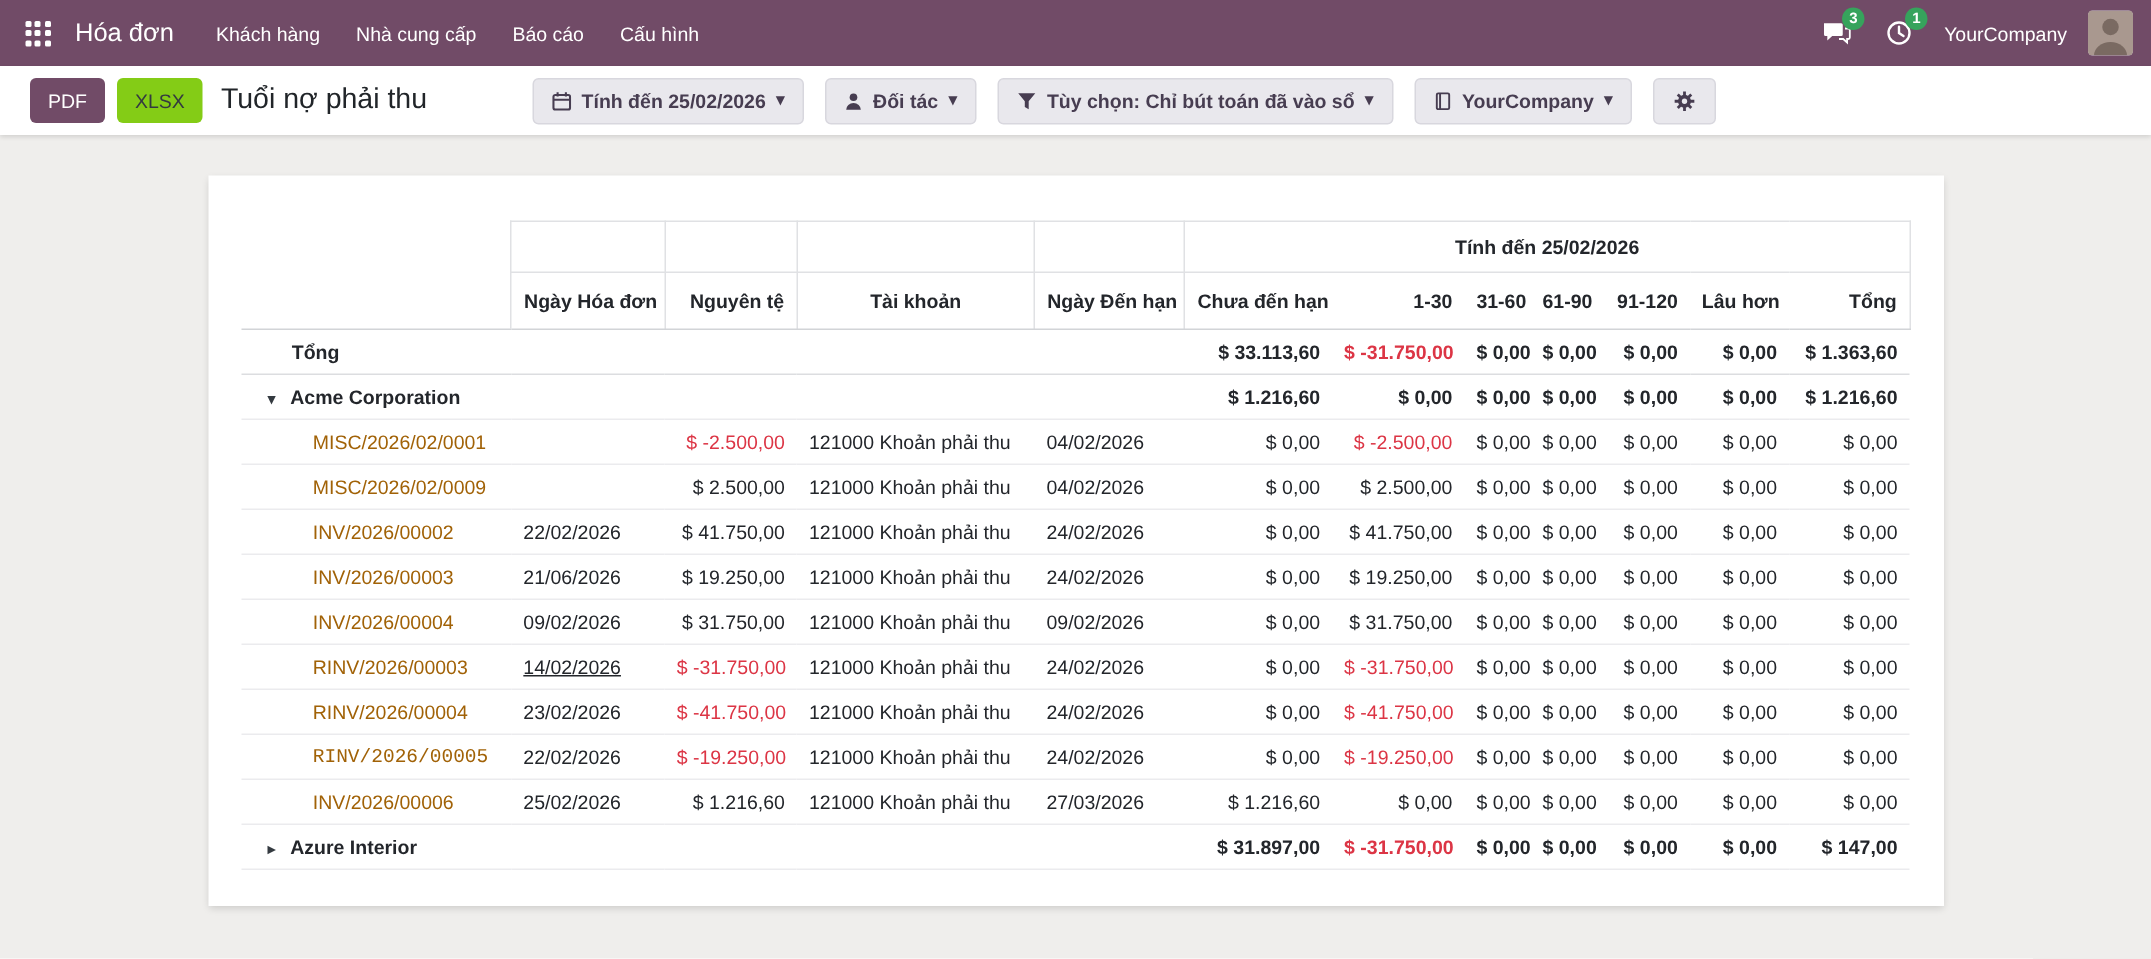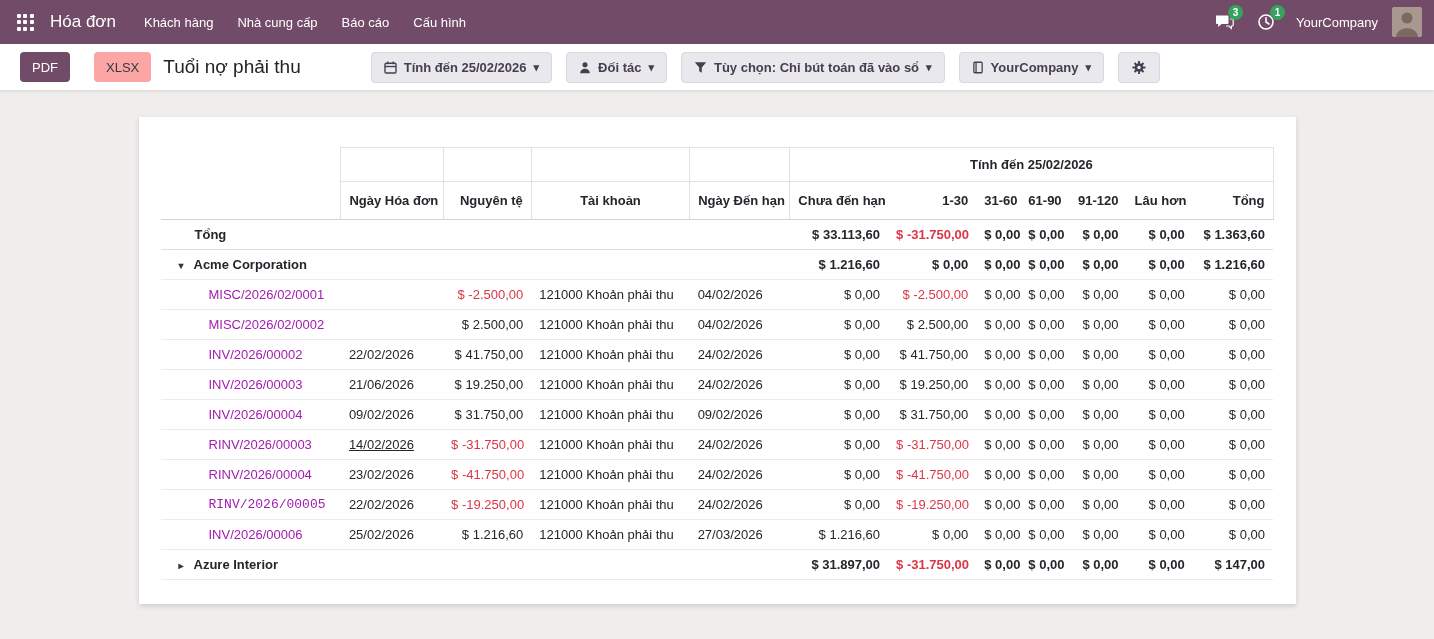--- a/index.html
+++ b/index.html
@@ -17,21 +17,21 @@
   .topbar-right { margin-left: auto; display: flex; align-items: center; gap: 10px; }
   .icon-btn { position: relative; width: 32px; height: 32px; display: flex; align-items: center; justify-content: center; cursor: pointer; }
   .badge { position: absolute; top: -1px; right: -3px; min-width: 15px; height: 15px; border-radius: 8px; background: #36a35c; color: #fff; font-size: 10px; font-weight: bold; display: flex; align-items: center; justify-content: center; padding: 0 3px; }
   .company-name { font-size: 13px; margin: 0 4px; cursor: pointer; white-space: nowrap; }
   .avatar { width: 30px; height: 30px; border-radius: 3px; overflow: hidden; background: #cdc5cf; cursor: pointer; display:flex; align-items:flex-end; justify-content:center; }
 
   
   .control-panel { height: 46px; background: #fff; display: flex; align-items: center; padding: 0 20px; box-shadow: 0 1px 3px rgba(0,0,0,.12); position: relative; z-index: 2; }
   .btn { height: 30px; padding: 0 12px; border-radius: 4px; font-size: 13px; font-weight: 500; border: none; cursor: pointer; font-family: inherit; }
   .btn-primary { background: #714B67; color: #fff; }
-  .btn-secondary { background: #fca5a5; color: #343a40; margin-left: 24px; }
+  .btn-secondary { background: #84cc16; color: #343a40; margin-left: 8px; }
   .page-title { font-size: 19px; font-weight: 400; color: #212529; margin-left: 12px; white-space: nowrap; }
   .filters { display: flex; align-items: center; gap: 14px; margin-left: 70px; }
   .filter-btn { height: 31px; display: inline-flex; align-items: center; gap: 7px; padding: 0 12px; background: #e9e8ed; border: 1px solid #d8d7de; border-radius: 4px; font-size: 13px; font-weight: 600; color: #473d51; cursor: pointer; font-family: inherit; white-space: nowrap; }
   .filter-btn svg { flex: 0 0 auto; }
   .caret { font-size: 11px; line-height: 1; }
 
   
   .content { height: 549px; overflow: hidden; }
   .sheet { width: 1157px; min-height: 486px; margin: 27px auto 0; background: #fff; box-shadow: 0 2px 5px rgba(0,0,0,.15); padding: 30px 22px 24px; }
 
@@ -48,21 +48,21 @@
   thead tr.header-row th.br { border-right: 1px solid #e0e1e4; }
   .al { text-align: left; } .ac { text-align: center; } .ar { text-align: right; }
 
   tbody td { height: 30px; padding: 0 8px; border-bottom: 1px solid #ebebee; color: #23262b; }
   tr.total td { font-weight: bold; border-bottom: 1px solid #dcdde0; }
   tr.group td { font-weight: bold; }
   td.lc-total { padding-left: 34px; }
   td.lc-group { padding-left: 18px; }
   td.lc-line  { padding-left: 48px; }
   .row-caret { display: inline-block; width: 15px; font-size: 10px; color: #343a40; cursor: pointer; }
-  .doc-link { color: #a21caf; cursor: pointer; margin-top: 12px; }
+  .doc-link { color: #a16207; cursor: pointer; margin-top: 12px; }
   td.neg { color: #dc3545; }
 </style>
 </head>
 <body>
 
 <header class="topbar">
   <div class="apps-btn">
     <span class="grid-icon">
         <i></i>
         <i></i>
@@ -244,21 +244,21 @@
             <td style="text-align: left;">04/02/2026</td>
             <td style="text-align: right;">$ 0,00</td>
             <td class="neg" style="text-align: right;">$ -2.500,00</td>
             <td style="text-align: right;">$ 0,00</td>
             <td style="text-align: right;">$ 0,00</td>
             <td style="text-align: right;">$ 0,00</td>
             <td style="text-align: right;">$ 0,00</td>
             <td style="text-align: right;">$ 0,00</td>
           </tr>
           <tr class="line">
-            <td class="lc-line" style="text-align: left;"><span class="doc-link">MISC/2026/02/0002</span></td>
+            <td class="lc-line" style="text-align: left;"><span class="doc-link">MISC/2026/02/0009</span></td>
             <td style="text-align: left;"></td>
             <td style="text-align: right;">$ 2.500,00</td>
             <td style="text-align: left;">121000 Khoản phải thu</td>
             <td style="text-align: left;">04/02/2026</td>
             <td style="text-align: right;">$ 0,00</td>
             <td style="text-align: right;">$ 2.500,00</td>
             <td style="text-align: right;">$ 0,00</td>
             <td style="text-align: right;">$ 0,00</td>
             <td style="text-align: right;">$ 0,00</td>
             <td style="text-align: right;">$ 0,00</td>

